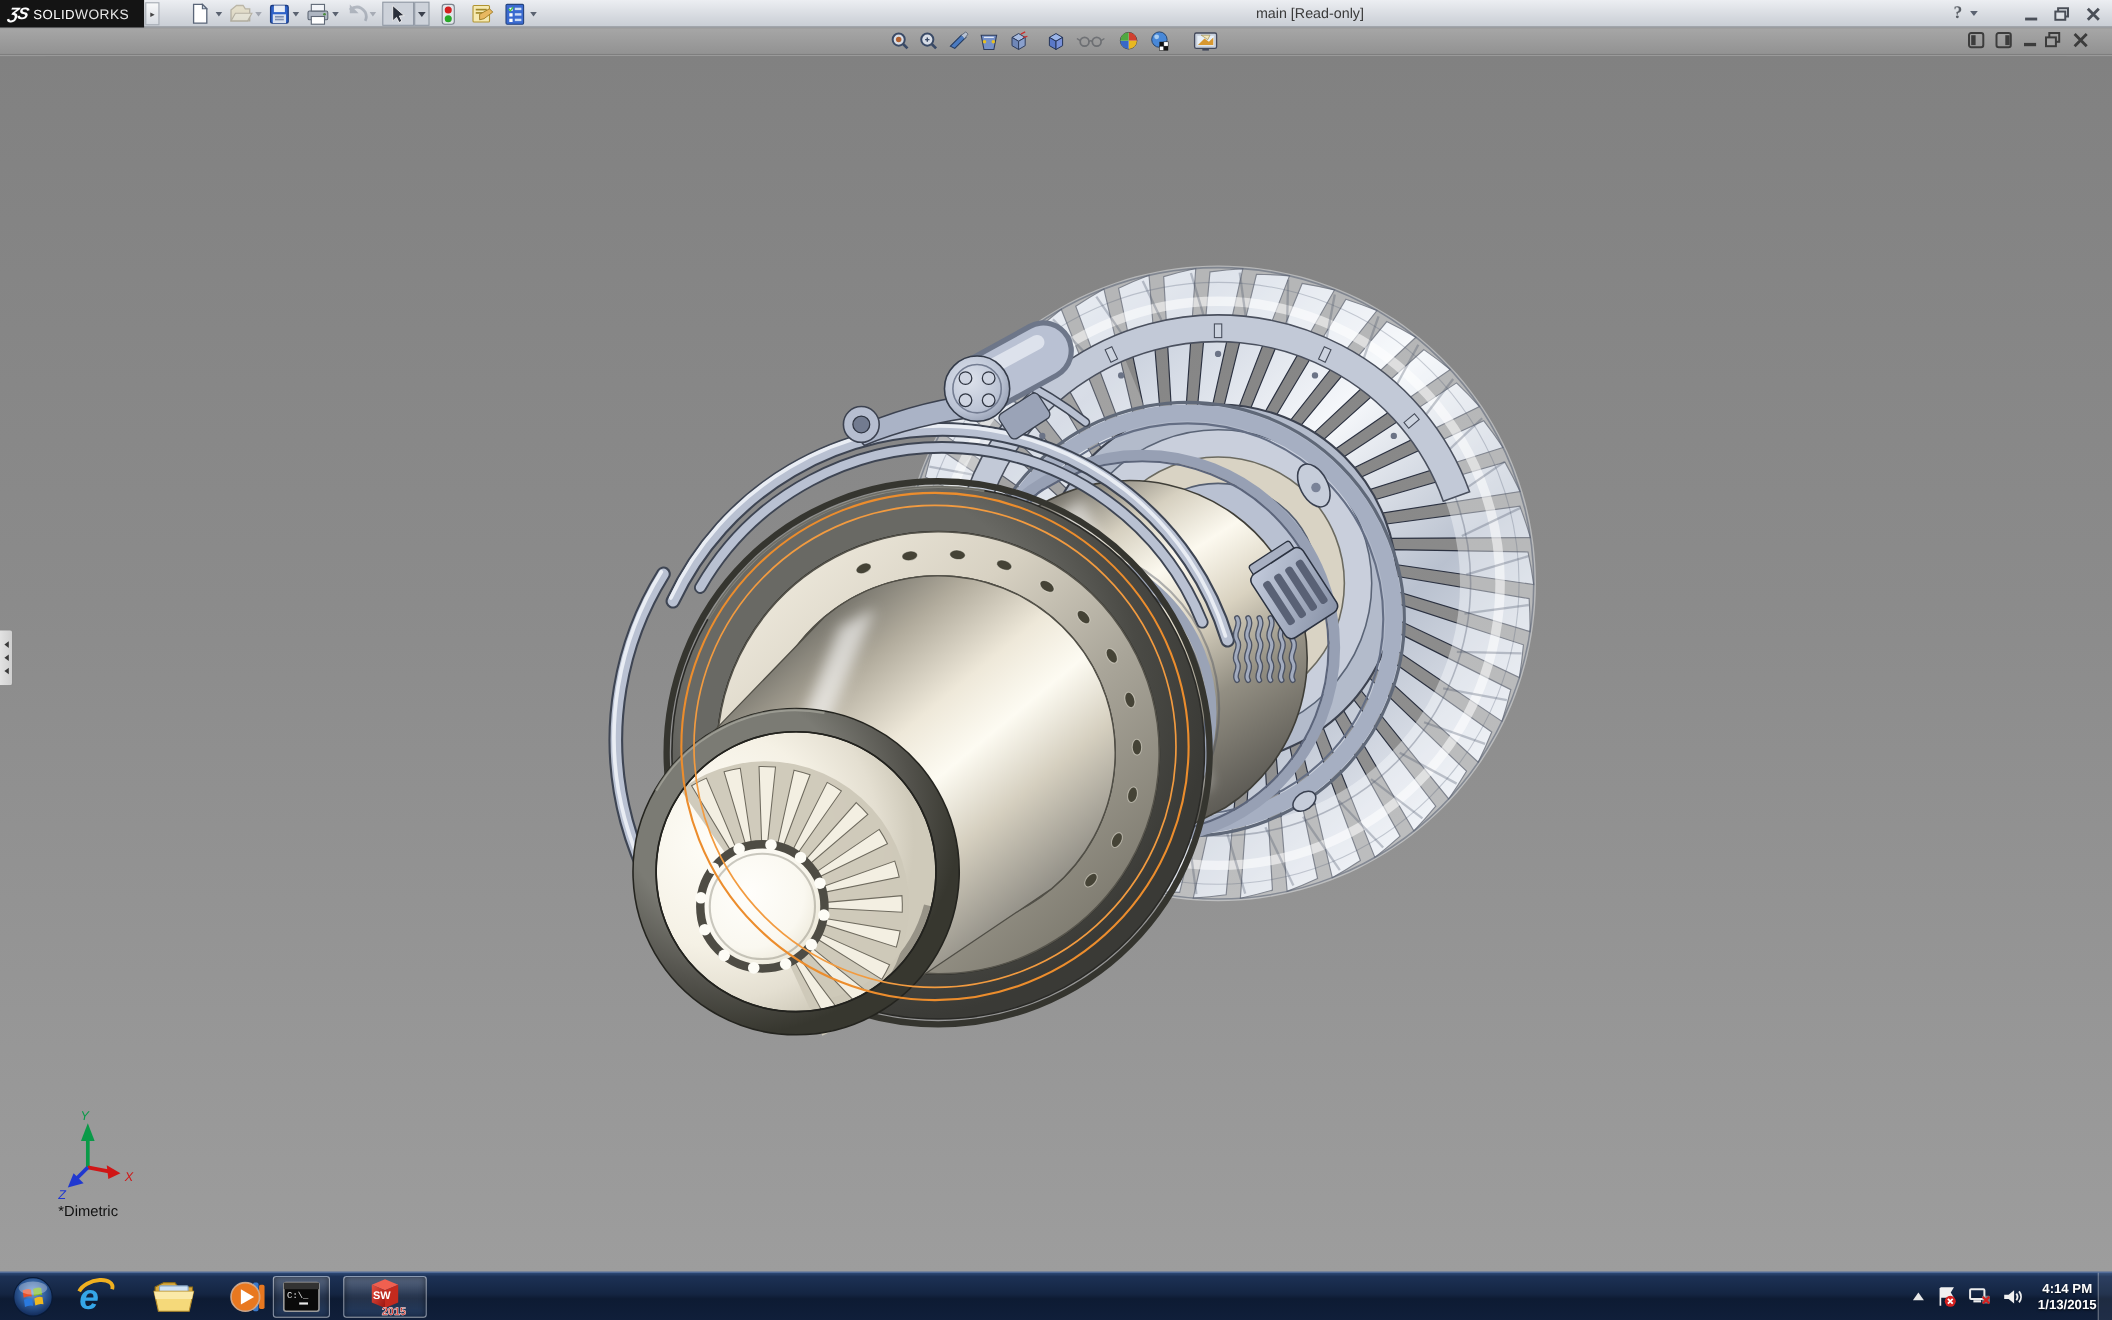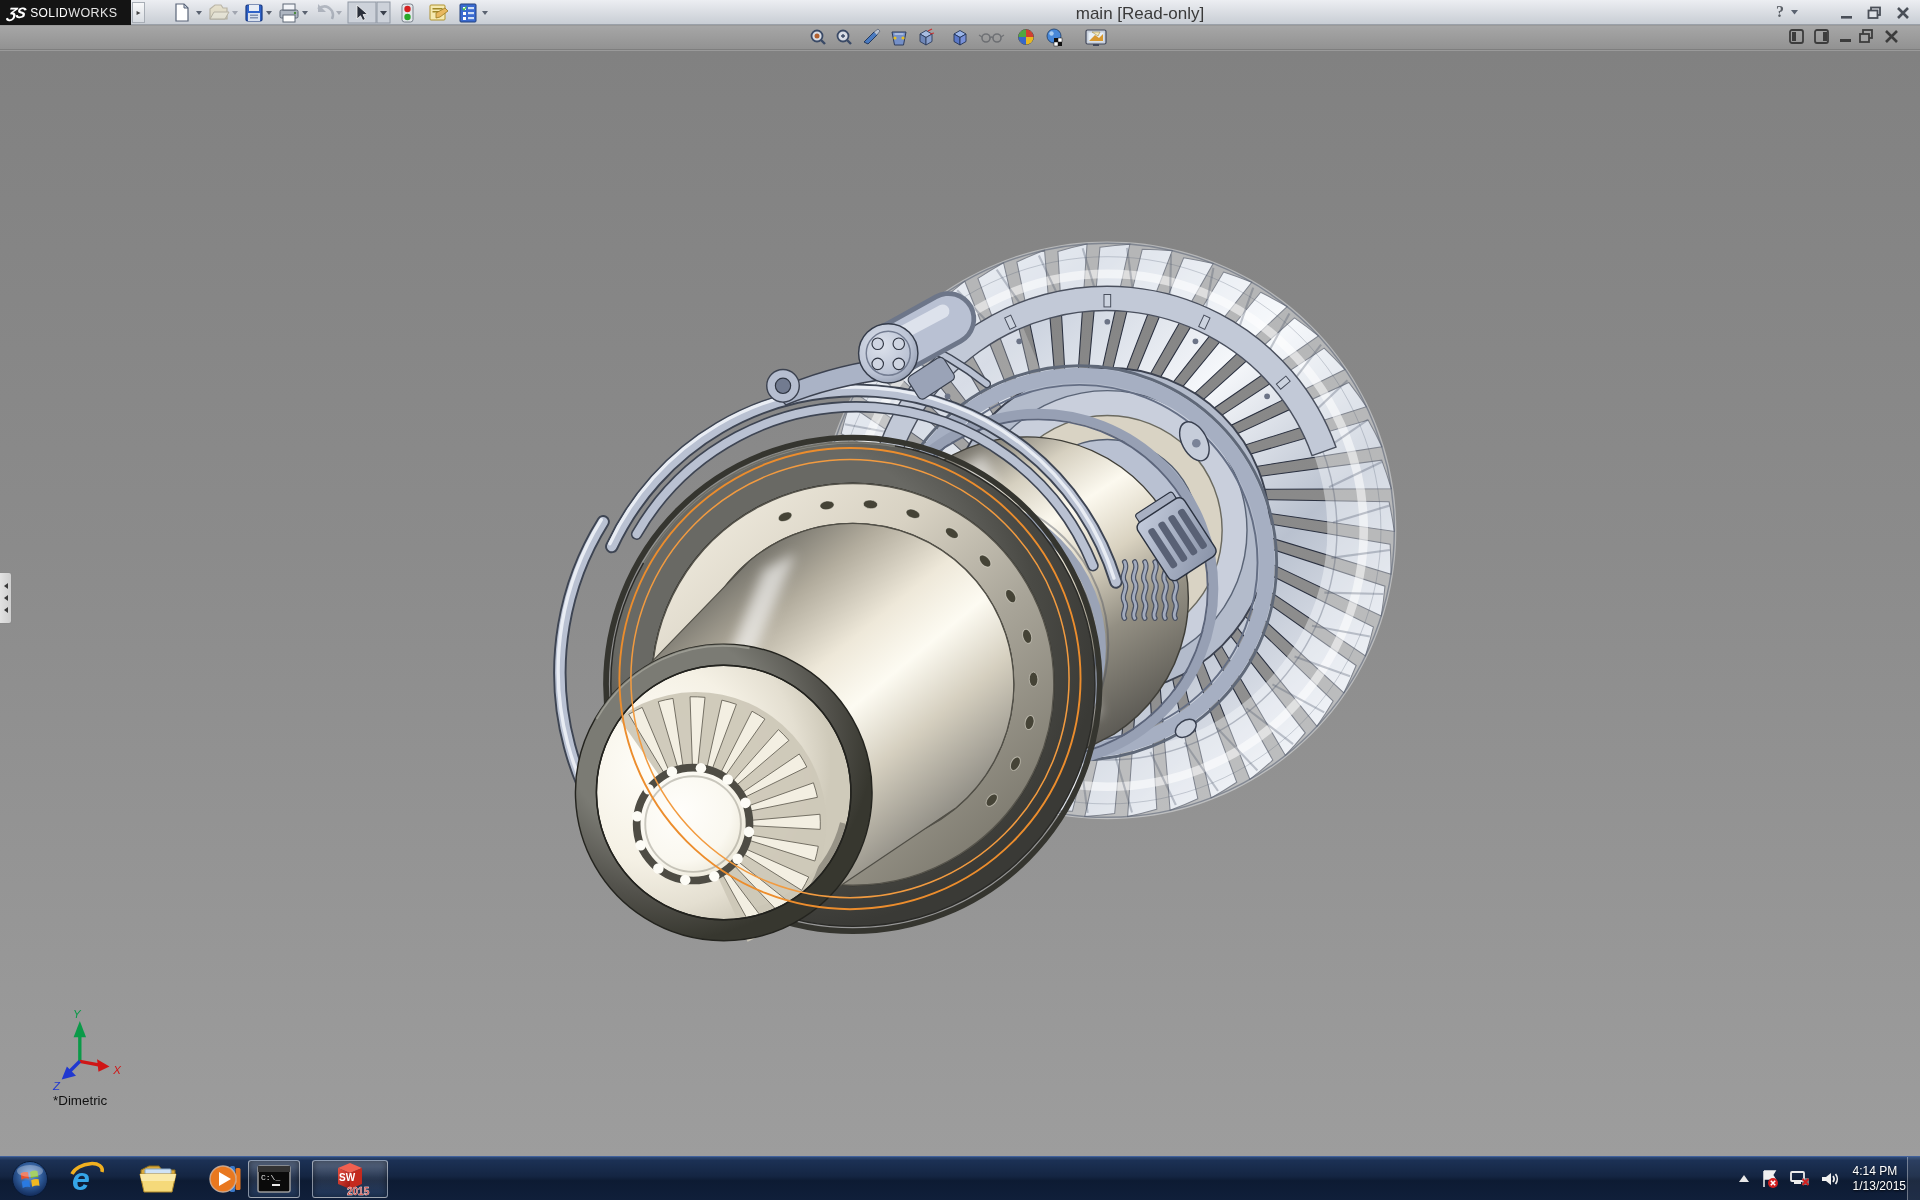--- a/index.html
+++ b/index.html
@@ -9,21 +9,21 @@
   
   #titlebar { position:absolute; top:0; left:0; width:1920px; height:25px;
     background:linear-gradient(#eceef2,#d3d7dd 70%,#c9ced5); border-bottom:1px solid #9aa0a8; }
   #brand { position:absolute; left:0; top:0; width:131px; height:25px; background:#141414;
     color:#fff; display:flex; align-items:center; padding-left:8px; }
   #brand .mark { font-style:italic; font-weight:bold; font-size:15px; letter-spacing:-1px; margin-right:5px; transform:skewX(-12deg); }
   #brand .solid { font-weight:normal; font-size:12px; letter-spacing:.4px; }
   #brand .works { font-weight:normal; font-size:12.5px; letter-spacing:.4px; color:#e5e5e5; }
   #brand-tab { position:absolute; left:132px; top:2px; width:13px; height:21px; background:linear-gradient(#f8f9fa,#d8dce2);
     border:1px solid #a8aeb6; display:flex; align-items:center; justify-content:center; font-size:8px; color:#444; }
-  #win-title { position:absolute; top:4px; left:1040px; width:200px; text-align:center; font-size:17px; color:#3a3a3a; }
+  #win-title { position:absolute; top:4px; left:1040px; width:200px; text-align:right; font-size:13px; color:#3a3a3a; }
   #help-zone { position:absolute; right:120px; top:3px; color:#5a5f66; font-size:14px; font-weight:bold; display:flex; gap:6px; align-items:center;}
   .win-ctl { position:absolute; top:4px; width:26px; height:17px; display:flex; align-items:center; justify-content:center; }
 
   
   #docbar { position:absolute; top:26px; left:0; width:1920px; height:24px;
     background:linear-gradient(#a6a6a6,#929292); border-bottom:1px solid #7e7e7e; }
 
   
   #viewport { position:absolute; top:51px; left:0; width:1920px; height:1105px;
     background:linear-gradient(#818181,#8b8b8b 45%,#9d9d9d); }
@@ -35,21 +35,21 @@
 
   
   #taskbar { position:absolute; bottom:0; left:0; width:1920px; height:44px;
     background:linear-gradient(#2e4a77 0%,#1c3155 8%,#142542 45%,#0d1b33 55%,#101f3a 100%);
     border-top:1px solid #41619b; }
   .tb-btn { position:absolute; top:3px; height:38px; width:48px; border-radius:3px;
     display:flex; align-items:center; justify-content:center; }
   .tb-btn.pressed { background:linear-gradient(rgba(255,255,255,.28),rgba(255,255,255,.10) 45%,rgba(90,140,210,.25));
     border:1px solid rgba(255,255,255,.45); box-shadow:inset 0 0 6px rgba(0,0,0,.5);align-items:center; }
   #tray { position:absolute; right:14px; top:0; height:44px; display:flex; align-items:center; gap:9px; }
-  #clock { color:#fff; font-size:12px; text-align:left; line-height:15px; text-shadow:0 1px 2px rgba(0,0,0,.8); margin-left:4px;}
+  #clock { color:#fff; font-size:12px; text-align:center; line-height:15px; text-shadow:0 1px 2px rgba(0,0,0,.8); margin-left:4px;font-weight:bold;}
   #show-desktop { position:absolute; right:0; top:0; width:13px; height:44px;
     background:rgba(255,255,255,.07); border-left:1px solid rgba(255,255,255,.35); }
   .trayicon { display:flex; align-items:center; justify-content:center; }
 </style>
 </head>
 <body>
 
 <div id="stage">
 
   <div id="titlebar">

